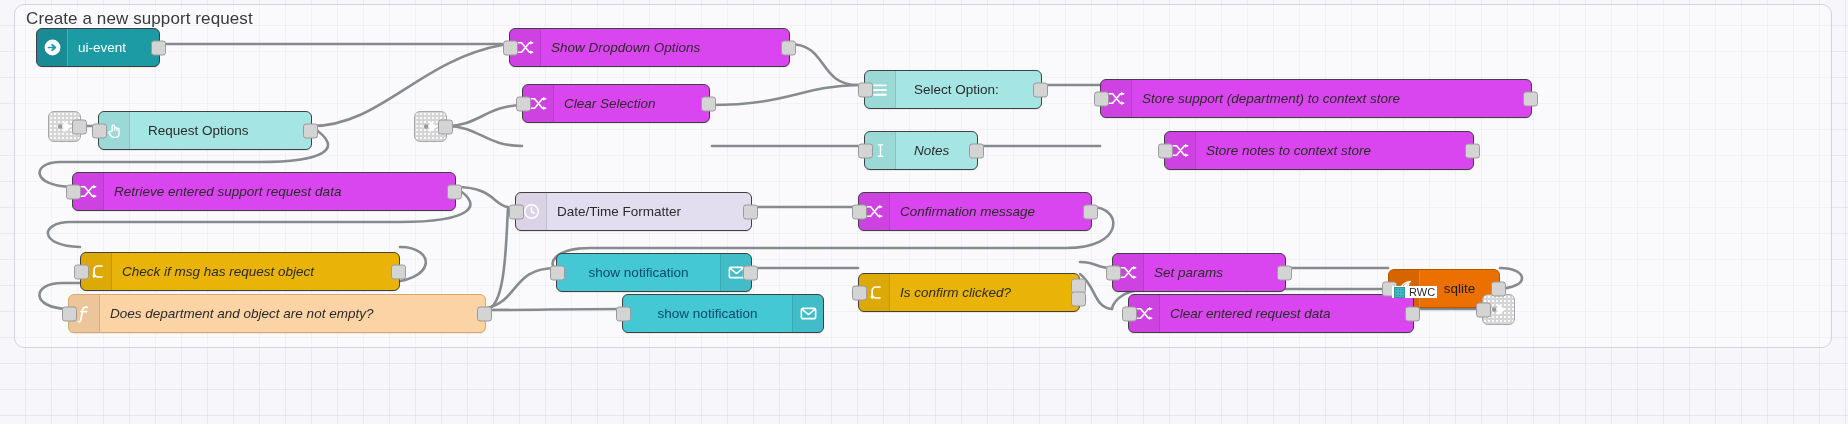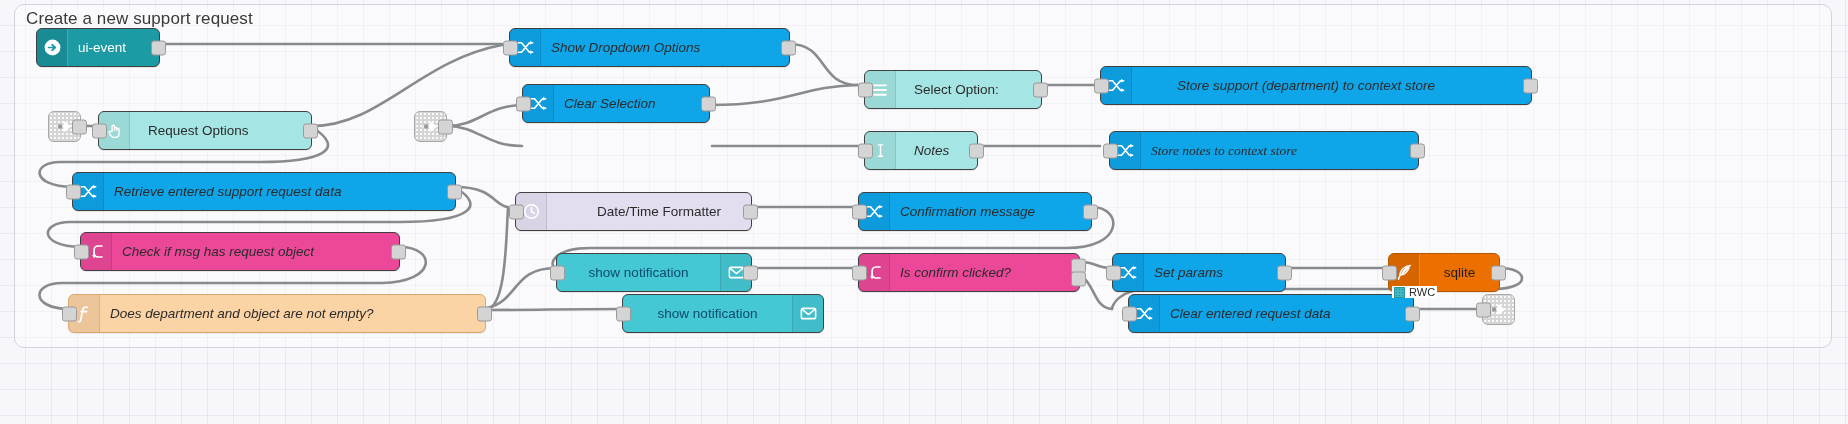--- a/index.html
+++ b/index.html
@@ -79,28 +79,28 @@
     padding: 0 10px;
     font-size: 13.5px;
     color: #2b2b2b;
     white-space: nowrap;
     overflow: hidden;
   }
   .node .label.italic { font-style: italic; }
   .node .label.center { justify-content: center; }
 
   
-  .n-change  { background: #0ea5e9; justify-content: flex-end; }           
-  .n-switch  { background: #ec4899; }           
+  .n-change  { background: #d946ef; justify-content: flex-end; }           
+  .n-switch  { background: #eab308; margin-top: 20px; }           
   .n-func    { background: #fbd3a4; }           
   .n-ui      { background: #a5e6e4; gap: 8px; }           
   .n-uidark  { background: #1c9ba5; }           
   .n-notify  { background: #44c8d4; }           
   .n-time    { background: #e3ddf0; }           
-  .n-sqlite  { background: #ec7000; }           
+  .n-sqlite  { background: #ec7000; margin-top: 16px; }           
 
   .n-uidark .label { color: #ffffff; }
   .n-notify .label { color: #0c4a6e; }
 
   
   .port {
     position: absolute;
     width: 13px; height: 13px;
     background: #d4d4d4;
     border: 1px solid #9a9a9a;
@@ -239,21 +239,21 @@
         <rect x="3" y="4.5" width="18" height="2.6" rx="1" fill="#fff"></rect>
         <rect x="3" y="10.7" width="18" height="2.6" rx="1" fill="#fff"></rect>
         <rect x="3" y="16.9" width="18" height="2.6" rx="1" fill="#fff"></rect>
       </svg>
     </div>
     <div class="label">Select Option:</div>
     <div class="port in"></div>
     <div class="port out"></div>
   </div>
 
-  <div class="node n-change" style="left:1100px; top:66px; width:432px;gap:35px;">
+  <div class="node n-change" style="left:1100px; top:79px; width:432px;">
     <div class="icon-box">
       <svg class="gi" width="19" height="19" viewBox="0 0 24 24">
         <path d="M3 6 h4 l10 12 h4 M3 18 h4 l10 -12 h4" fill="none" stroke="#fff" stroke-width="2.1" stroke-linecap="round" stroke-linejoin="round"></path>
         <path d="M18 3.5 L21.5 6 L18 8.5 Z M18 15.5 L21.5 18 L18 20.5 Z" fill="#fff"></path>
       </svg>
     </div>
     <div class="label italic">Store support (department) to context store</div>
     <div class="port in"></div>
     <div class="port out"></div>
   </div>
@@ -304,21 +304,21 @@
     <div class="icon-box">
       <svg class="gi" width="17" height="17" viewBox="0 0 24 24">
         <path d="M9 4 h6 M9 20 h6 M12 4 v16" fill="none" stroke="#fff" stroke-width="2" stroke-linecap="round"></path>
       </svg>
     </div>
     <div class="label italic">Notes</div>
     <div class="port in"></div>
     <div class="port out"></div>
   </div>
 
-  <div class="node n-change" style="left:1109px; top:131px; width:310px;font-family:Liberation Serif, serif;">
+  <div class="node n-change" style="left:1164px; top:131px; width:310px;">
     <div class="icon-box">
       <svg class="gi" width="19" height="19" viewBox="0 0 24 24">
         <path d="M3 6 h4 l10 12 h4 M3 18 h4 l10 -12 h4" fill="none" stroke="#fff" stroke-width="2.1" stroke-linecap="round" stroke-linejoin="round"></path>
         <path d="M18 3.5 L21.5 6 L18 8.5 Z M18 15.5 L21.5 18 L18 20.5 Z" fill="#fff"></path>
       </svg>
     </div>
     <div class="label italic">Store notes to context store</div>
     <div class="port in"></div>
     <div class="port out"></div>
   </div>
@@ -328,21 +328,21 @@
       <svg class="gi" width="19" height="19" viewBox="0 0 24 24">
         <path d="M3 6 h4 l10 12 h4 M3 18 h4 l10 -12 h4" fill="none" stroke="#fff" stroke-width="2.1" stroke-linecap="round" stroke-linejoin="round"></path>
         <path d="M18 3.5 L21.5 6 L18 8.5 Z M18 15.5 L21.5 18 L18 20.5 Z" fill="#fff"></path>
       </svg>
     </div>
     <div class="label italic">Retrieve entered support request data</div>
     <div class="port in"></div>
     <div class="port out"></div>
   </div>
 
-  <div class="node n-time" style="left:515px; top:192px; width:237px;gap:40px;">
+  <div class="node n-time" style="left:515px; top:192px; width:237px;">
     <div class="icon-box" style="background:rgba(0,0,0,0.045);">
       <svg class="gi" width="19" height="19" viewBox="0 0 24 24">
         <circle cx="12" cy="12" r="8.6" fill="none" stroke="#fff" stroke-width="2"></circle>
         <path d="M12 7.2 V12 L15.4 14.4" fill="none" stroke="#fff" stroke-width="2" stroke-linecap="round" stroke-linejoin="round"></path>
       </svg>
     </div>
     <div class="label">Date/Time Formatter</div>
     <div class="port in"></div>
     <div class="port out"></div>
   </div>

